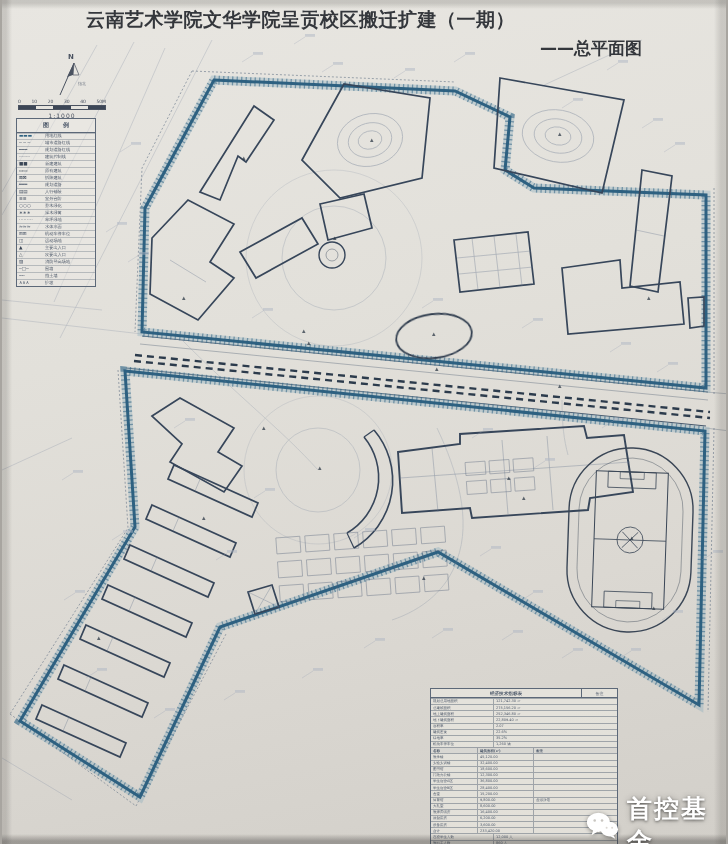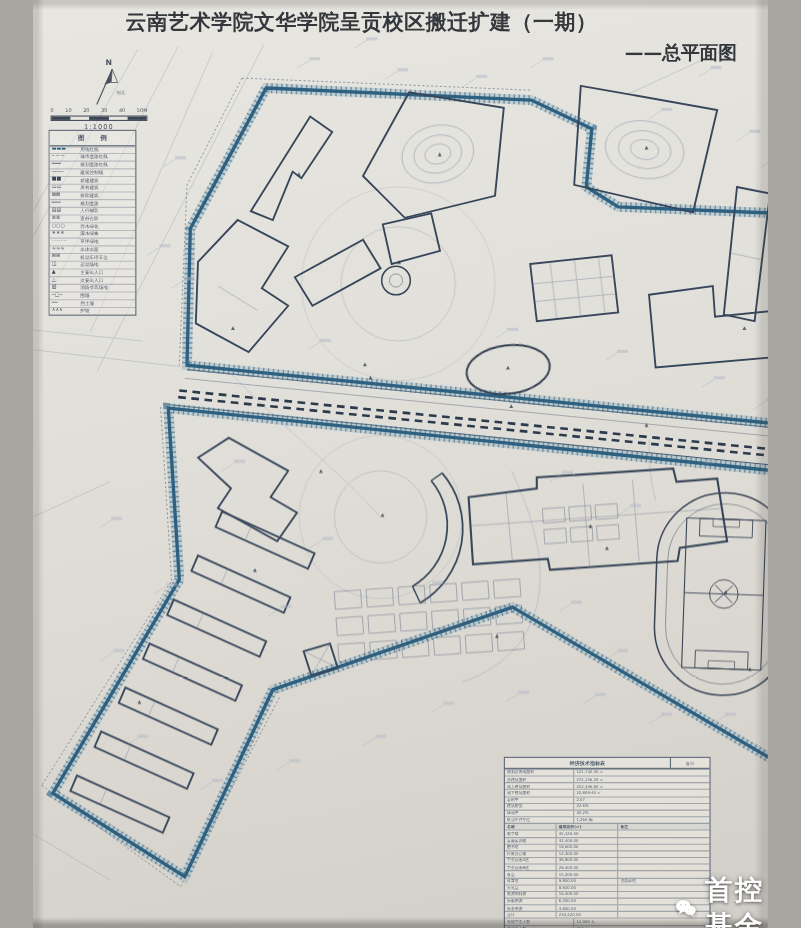--- a/index.html
+++ b/index.html
@@ -1,16 +1,16 @@
 <!DOCTYPE html>
 <html><head>
 <meta charset="utf-8">
 <style>
   html,body{margin:0;padding:0;background:#a8a5a0;}
-  #page{position:relative;width:668px;height:844px;margin:0 auto;overflow:hidden;
+  #page{position:relative;width:724px;height:844px;margin:0 auto;overflow:hidden;
         font-family:"DejaVu Sans","Liberation Sans",sans-serif;
         background:linear-gradient(168deg,#e8e6e1 0%,#e2e0da 38%,#dbd8d2 70%,#d2cfc9 100%);}
   
   #page::before{content:"";position:absolute;inset:0;pointer-events:none;z-index:40;
         background:radial-gradient(135% 125% at 52% 44%, rgba(0,0,0,0) 58%, rgba(55,53,50,.20) 100%),
                    linear-gradient(90deg, rgba(60,58,55,.18) 0 4px, rgba(0,0,0,0) 10px),
                    linear-gradient(-90deg, rgba(60,58,55,.16) 0 5px, rgba(0,0,0,0) 12px),
                    linear-gradient(0deg, rgba(50,48,46,.35) 0 3px, rgba(0,0,0,0) 10px),
                    linear-gradient(180deg, rgba(70,68,64,.20) 0 3px, rgba(0,0,0,0) 9px);}
   .abs{position:absolute;}

